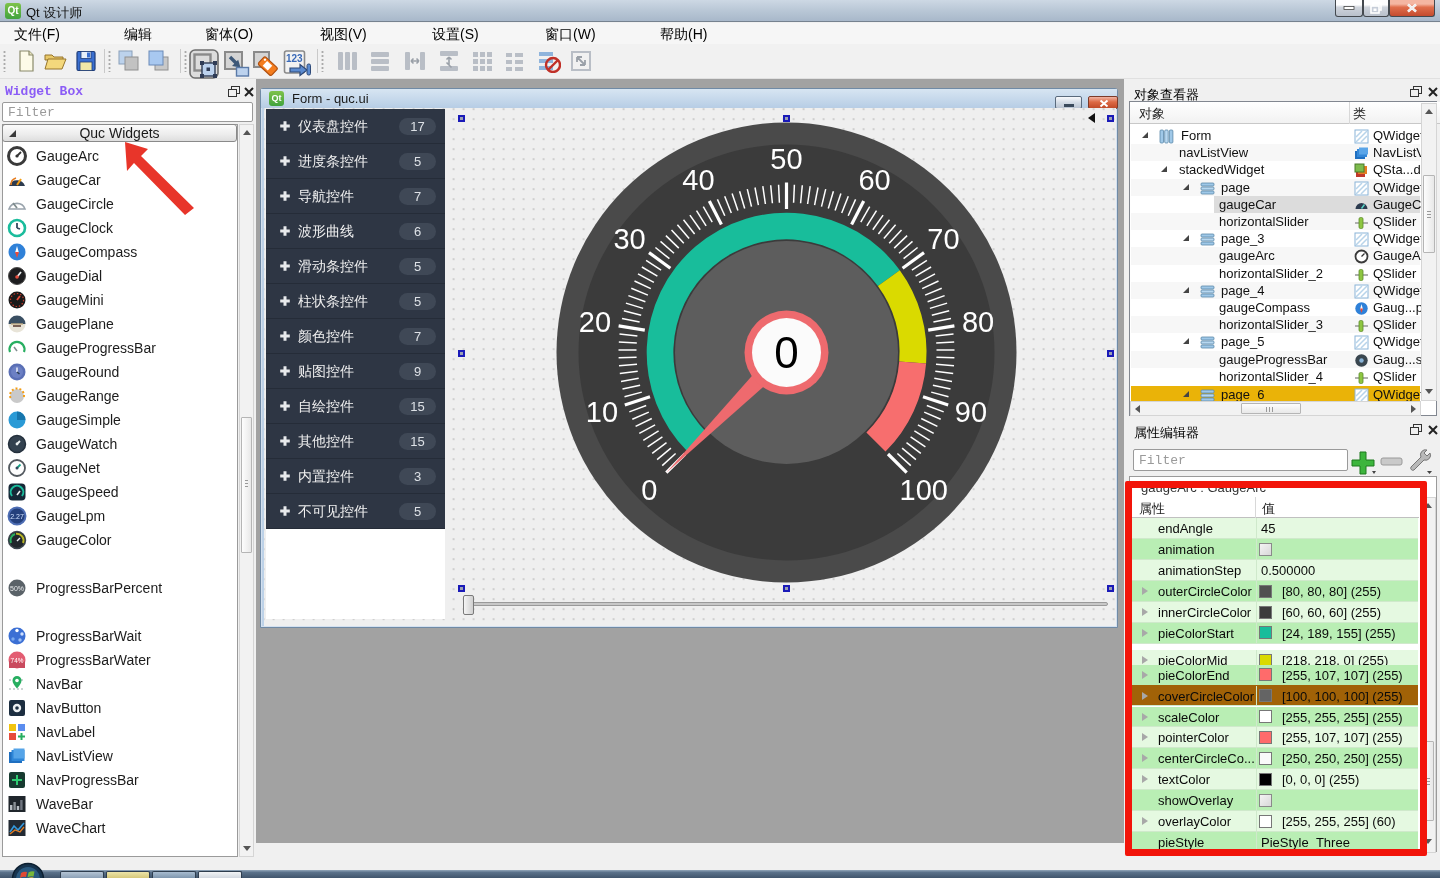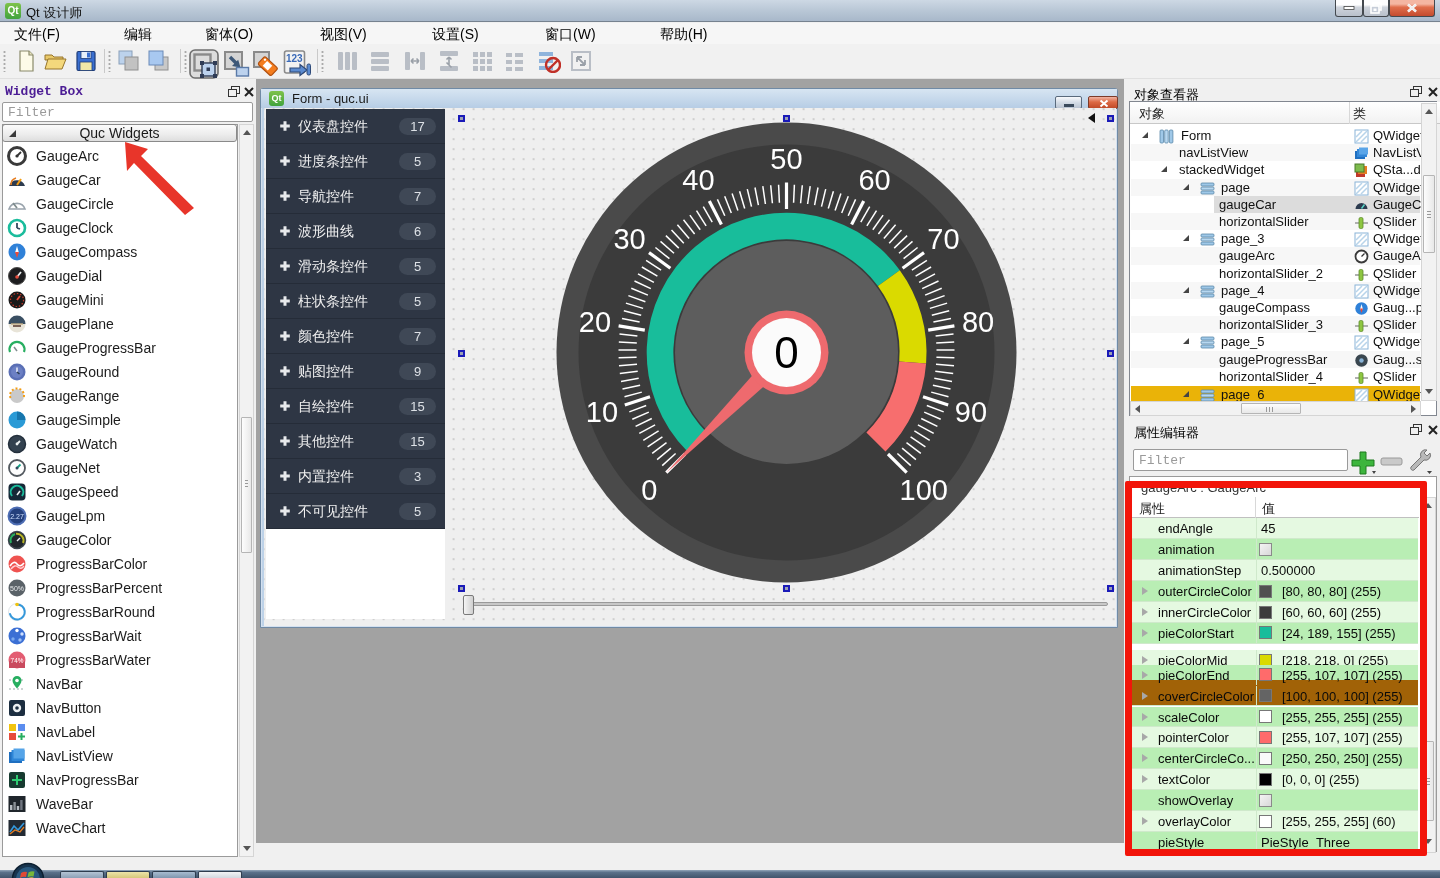--- a/index.html
+++ b/index.html
@@ -10,21 +10,21 @@
 .winbtn.close{background:linear-gradient(#f4b6a2 25%,#e06e4c 45%,#c44b2e)}
 .winbtn svg{position:absolute;left:50%;top:50%;transform:translate(-50%,-50%)}
 #menubar{position:absolute;left:0;top:23px;width:1440px;height:21px;background:#f6f6f6}
 #menubar span{position:absolute;top:3px;font-size:14px;color:#000}
 #toolbar{position:absolute;left:0;top:44px;width:1440px;height:35px;background:#f1f1f1;border-bottom:1px solid #e0e0e0}
 .tsep{position:absolute;top:5px;width:1px;height:24px;background:#c9c9c9}
 .tgrip{position:absolute;top:6px;width:3px;height:22px;background-image:radial-gradient(circle,#aaa 1px,transparent 1.2px);background-size:3px 4px}
 .ticon{position:absolute;top:5px}
 
 #leftdock{position:absolute;left:0;top:79px;width:256px;height:779px;background:#f0f0f0}
-#wbtitle{position:absolute;left:5px;top:5px;font-family:"Liberation Mono",monospace;font-size:13px;font-weight:bold;color:#4c1d95}
+#wbtitle{position:absolute;left:5px;top:5px;font-family:"Liberation Mono",monospace;font-size:13px;font-weight:bold;color:#8b5cf6}
 #wbfilter{position:absolute;left:2px;top:23px;width:251px;height:20px;background:#fff;border:1px solid #9a9a9a;border-radius:2px}
 #wbfilter span{position:absolute;left:5px;top:2px;font-family:"Liberation Mono",monospace;font-size:13px;color:#9a9a9a}
 #wblist{position:absolute;left:2px;top:45px;width:236px;height:733px;background:#fff;border:1px solid #9a9a9a}
 #qucheader{position:absolute;left:2px;top:45px;width:235px;height:18px;background:linear-gradient(#fcfcfc,#ececec 60%,#dedede);border:1px solid #8a8a8a;border-radius:3px}
 #qucheader .lbl{position:absolute;left:0;right:0;text-align:center;top:0px;font-size:14px;color:#1a1a1a}
 .exptri{position:absolute;width:0;height:0;border-left:7px solid transparent;border-bottom:7px solid #3a3a3a}
 .wbitem{position:absolute;left:2px;height:24px;width:232px}
 .wbicon{position:absolute;left:2px;top:2px;width:20px;height:20px}
 .wbname{position:absolute;left:31px;top:4px;font-size:14px;color:#1c1c1c}
 
@@ -360,42 +360,26 @@
       </div>
       <div class="wbitem" style="top:403px">
         <span class="wbicon"><svg width="20" height="20" viewBox="0 0 20 20">
             <circle cx="10" cy="10" r="8.5" fill="#20262b" stroke="#3c454d" stroke-width="1.5"></circle>
             <path d="M4 13 A 6.7 6.7 0 0 1 8 4" fill="none" stroke="#27ae60" stroke-width="2"></path>
             <path d="M9 3.8 A 6.7 6.7 0 0 1 16 13" fill="none" stroke="#b8b526" stroke-width="2"></path>
             <line x1="10" y1="11" x2="13" y2="8" stroke="#ecf0f1" stroke-width="1.5"></line>
           </svg></span>
         <span class="wbname">GaugeColor</span>
       </div>
-      <div class="wbitem" style="top:427px">
-        <span class="wbicon"><svg width="20" height="20" viewBox="0 0 20 20">
-            <circle cx="10" cy="10" r="8.5" fill="#ef5350"></circle>
-            <path d="M3 12 Q 7 6 10 10 T 17 9" stroke="#ffffff" stroke-width="1.6" fill="none"></path>
-            <path d="M4 15 Q 8 10 11 13 T 17 12" stroke="#ffcdd2" stroke-width="1.4" fill="none"></path>
-          </svg></span>
-        <span class="wbname">ProgressBarColor</span>
-      </div>
       <div class="wbitem" style="top:451px">
         <span class="wbicon"><svg width="20" height="20" viewBox="0 0 20 20">
             <circle cx="10" cy="10" r="8.5" fill="#5a6268"></circle>
             <text x="10" y="12.6" font-size="7" fill="#e8eaec" text-anchor="middle" font-family="Liberation Sans">50%</text>
           </svg></span>
         <span class="wbname">ProgressBarPercent</span>
-      </div>
-      <div class="wbitem" style="top:475px">
-        <span class="wbicon"><svg width="20" height="20" viewBox="0 0 20 20">
-            <circle cx="10" cy="10" r="8.5" fill="#fff" stroke="#dfe4e8" stroke-width="1"></circle>
-            <path d="M10 2.5 A 7.5 7.5 0 1 1 3 12" fill="none" stroke="#3498db" stroke-width="2" stroke-linecap="round"></path>
-            <circle cx="10" cy="2.5" r="1.8" fill="#f1c40f"></circle>
-          </svg></span>
-        <span class="wbname">ProgressBarRound</span>
       </div>
       <div class="wbitem" style="top:499px">
         <span class="wbicon"><svg width="20" height="20" viewBox="0 0 20 20">
             <circle cx="10" cy="10" r="8.5" fill="#3b6fd4"></circle>
             <circle cx="10" cy="4.5" r="1.7" fill="#fff"></circle>
             <circle cx="15" cy="8" r="1.7" fill="#cfe0ff"></circle>
             <circle cx="13" cy="14" r="1.7" fill="#9fc0f5"></circle>
             <circle cx="6" cy="13" r="1.7" fill="#7aa8ee"></circle>
           </svg></span>
         <span class="wbname">ProgressBarWait</span>
@@ -1041,21 +1025,21 @@
         <span class="swatch" style="background:#18bd9b"></span>
         <span class="val" style="left:151px">[24, 189, 155] (255)</span>
       </div>
       <div class="prow" style="top:173px;background:#e5f9e1;border-bottom:1px solid #cfe9cb">
         <div style="position:absolute;left:125px;top:0;width:1px;height:20px;background:#cfe9cb"></div>
         <div class="tri-col" style="left:11px;top:6px"></div>
         <span class="nm">pieColorMid</span>
         <span class="swatch" style="background:#dada00"></span>
         <span class="val" style="left:151px">[218, 218, 0] (255)</span>
       </div>
-      <div class="prow" style="top:187.7px;background:#b9eeb4;border-bottom:6px solid #a16207">
+      <div class="prow" style="top:187.7px;background:#b9eeb4;border-bottom:1px solid #a16207">
         <div style="position:absolute;left:125px;top:0;width:1px;height:20px;background:#cfe9cb"></div>
         <div class="tri-col" style="left:11px;top:6px"></div>
         <span class="nm">pieColorEnd</span>
         <span class="swatch" style="background:#ff6b6b"></span>
         <span class="val" style="left:151px">[255, 107, 107] (255)</span>
       </div>
       <div class="prow" style="top:208.6px;background:#a16207;border-bottom:1px solid #cfe9cb">
         <div style="position:absolute;left:125px;top:0;width:1px;height:20px;background:#cfe9cb"></div>
         <div class="tri-col" style="left:11px;top:6px"></div>
         <span class="nm">coverCircleColor</span>

